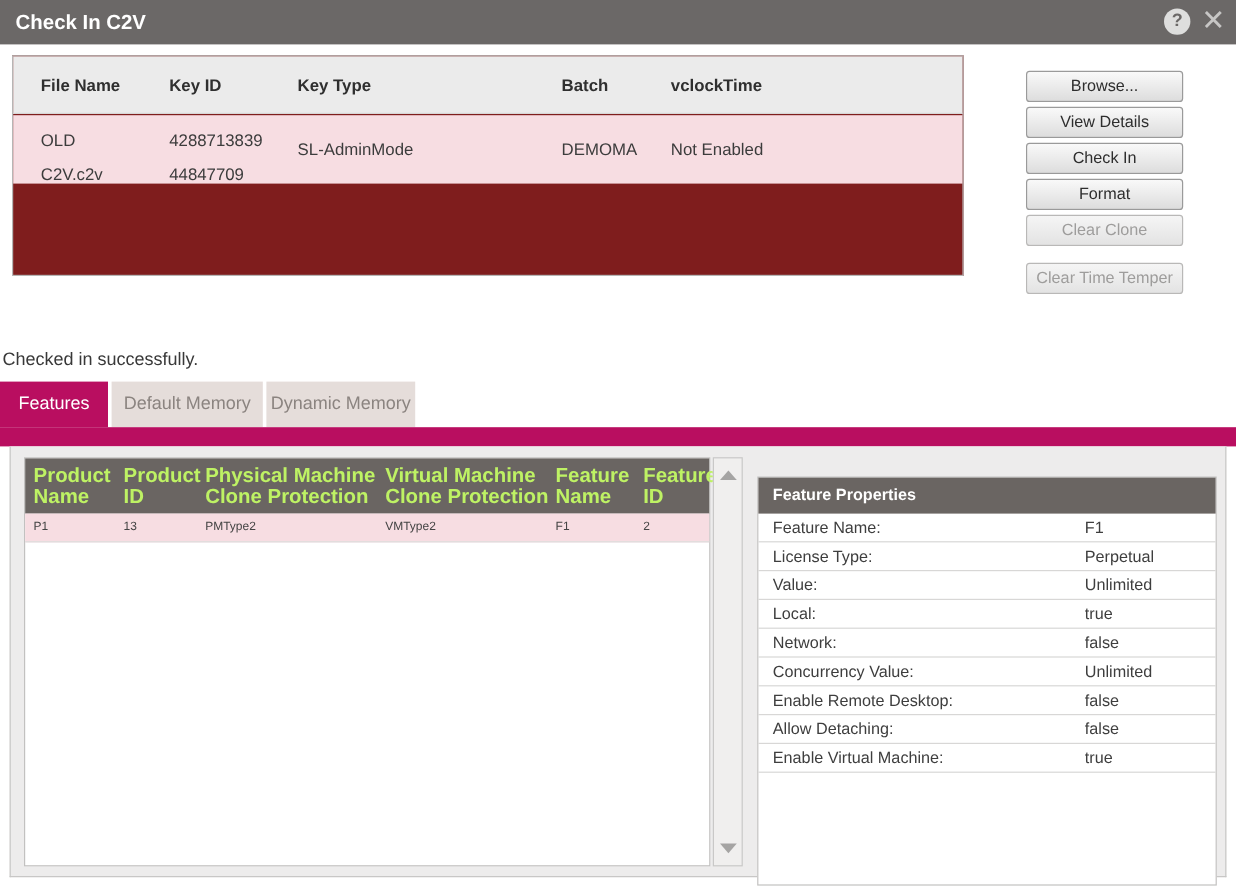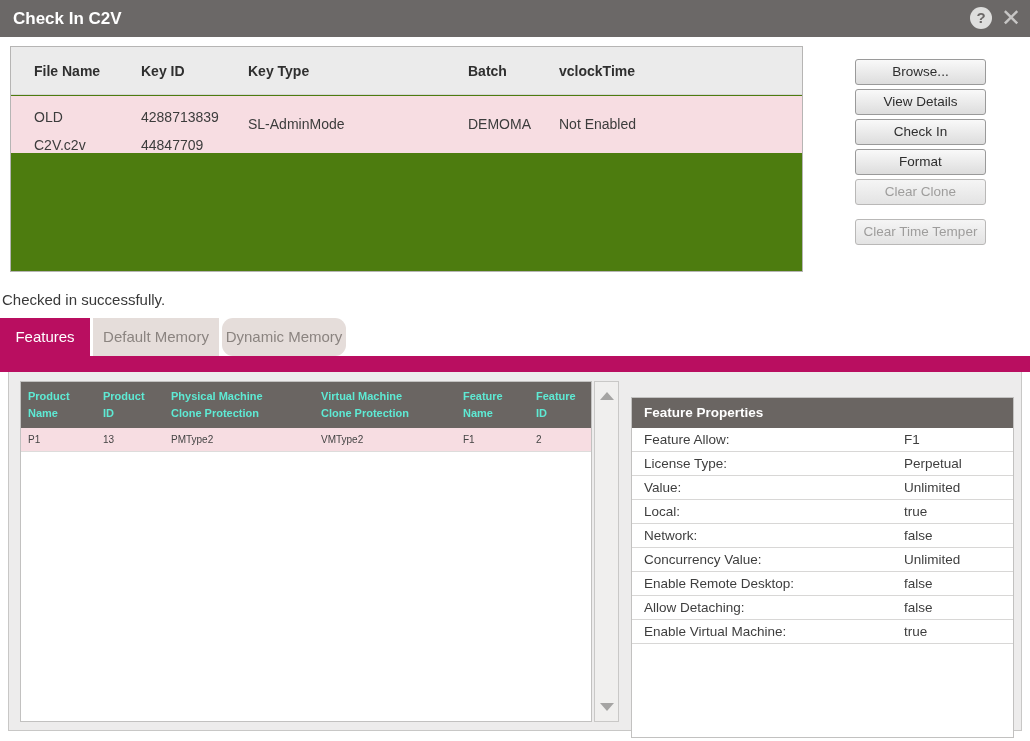--- a/index.html
+++ b/index.html
@@ -29,22 +29,22 @@
     text-align: center; line-height: 22px; cursor: pointer;
   }
   .close-btn {
     position: absolute; left: 998px; top: 5px; width: 26px; height: 26px;
     color: #c7c6c5; font-size: 24px; line-height: 26px; text-align: center;
     cursor: pointer; font-weight: normal;
   }
 
   
   .file-table {
-    left: 10px; top: 46px; width: 793px; height: 226px;
-    background: #4d7c0f; border: 1px solid #b6b5b4;
+    left: 10px; top: 46px; width: 793px; height: 184px;
+    background: #7f1d1d; border: 1px solid #b6b5b4;
   }
   .file-table .thead {
     position: absolute; left: 0; top: 0; width: 100%; height: 48px;
     background: #ebebeb; border-bottom: 1px solid #d8d7d6;
   }
   .file-table .th {
     position: absolute; top: 0; height: 48px; line-height: 48px;
     font-size: 14px; color: #2f2f2f; font-weight: bold;
   }
   .file-table .row {
@@ -84,21 +84,21 @@
 
   
   .tab {
     position: absolute; top: 318px; height: 38px;
     font-size: 15px; text-align: center; line-height: 38px; cursor: pointer;
   }
   .tab.active { background: #b90e60; color: #ffffff; }
   .tab.inactive { background: #e5ddda; color: #8b8480; }
   .tab-features { left: 0; width: 90px; }
   .tab-default  { left: 93px; width: 126px; }
-  .tab-dynamic  { left: 222px; width: 124px; border-radius: 11px; }
+  .tab-dynamic  { left: 222px; width: 124px; }
   .accent-bar {
     left: 0; top: 356px; width: 1030px; height: 16px; background: #b90e60;
   }
 
   
   .bottom-panel {
     left: 8px; top: 372px; width: 1014px; height: 359px;
     background: #edecec;
     border-left: 1px solid #c8c7c6; border-right: 1px solid #c8c7c6;
     border-bottom: 1px solid #c8c7c6;
@@ -107,22 +107,22 @@
   
   .features-table {
     position: absolute; left: 11px; top: 9px; width: 572px; height: 341px;
     background: #ffffff; border: 1px solid #c2c1c0;
   }
   .features-table .thead {
     position: absolute; left: 0; top: 0; width: 100%; height: 46px;
     background: #6a6562;
   }
   .features-table .th {
-    position: absolute; top: 6px; color: #5eead4; font-weight: bold;
-    font-size: 11px; line-height: 17px;
+    position: absolute; top: 6px; color: #bef264; font-weight: bold;
+    font-size: 17px; line-height: 17px;
   }
   .features-table .row {
     position: absolute; left: 0; top: 46px; width: 100%; height: 24px;
     background: #f7dde2; border-bottom: 1px solid #dddcdb; cursor: pointer;
   }
   .features-table .td {
     position: absolute; top: 0; height: 24px; line-height: 24px;
     font-size: 10px; color: #444444;
   }
   .fc0 { left: 7px; }  .fc1 { left: 82px; } .fc2 { left: 150px; }
@@ -233,21 +233,21 @@
   </div>
 
   <div class="scrollbar">
     <span class="scroll-arrow scroll-up"></span>
     <span class="scroll-arrow scroll-down"></span>
   </div>
 
   <div class="props-panel">
     <div class="phead">Feature Properties</div>
     <div class="prop-row">
-      <span class="plabel">Feature Allow:</span>
+      <span class="plabel">Feature Name:</span>
       <span class="pvalue">F1</span>
     </div>
     <div class="prop-row">
       <span class="plabel">License Type:</span>
       <span class="pvalue">Perpetual</span>
     </div>
     <div class="prop-row">
       <span class="plabel">Value:</span>
       <span class="pvalue">Unlimited</span>
     </div>

